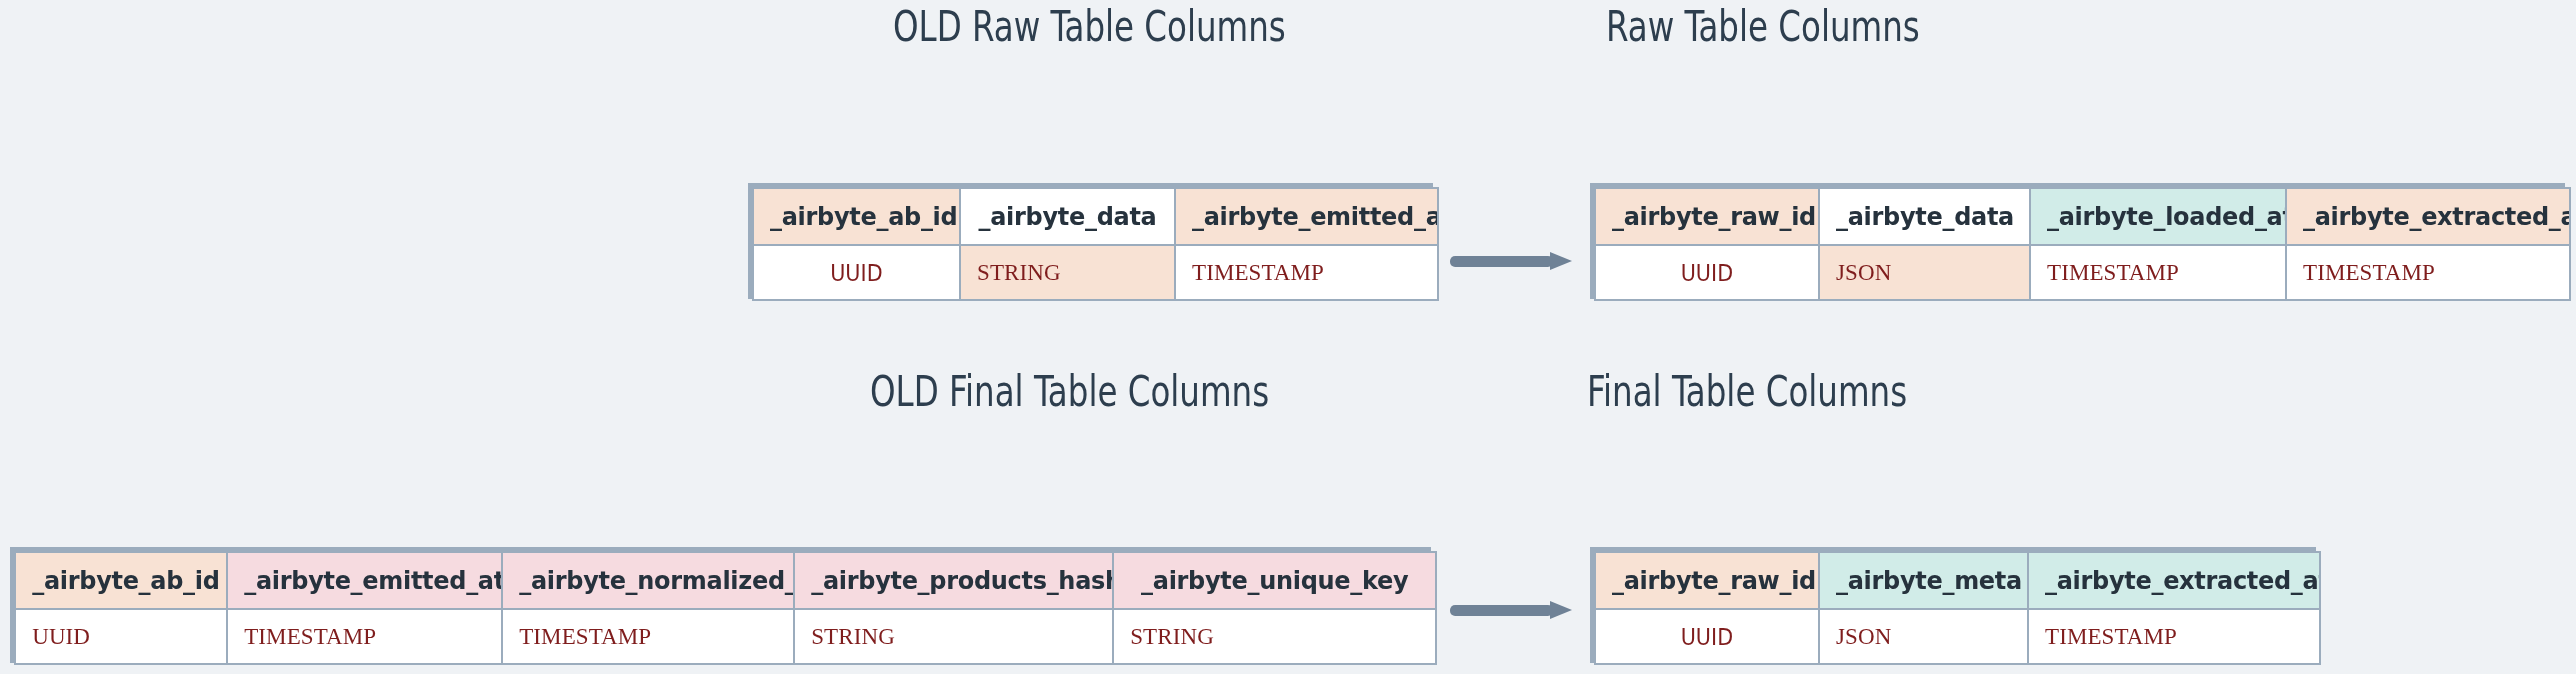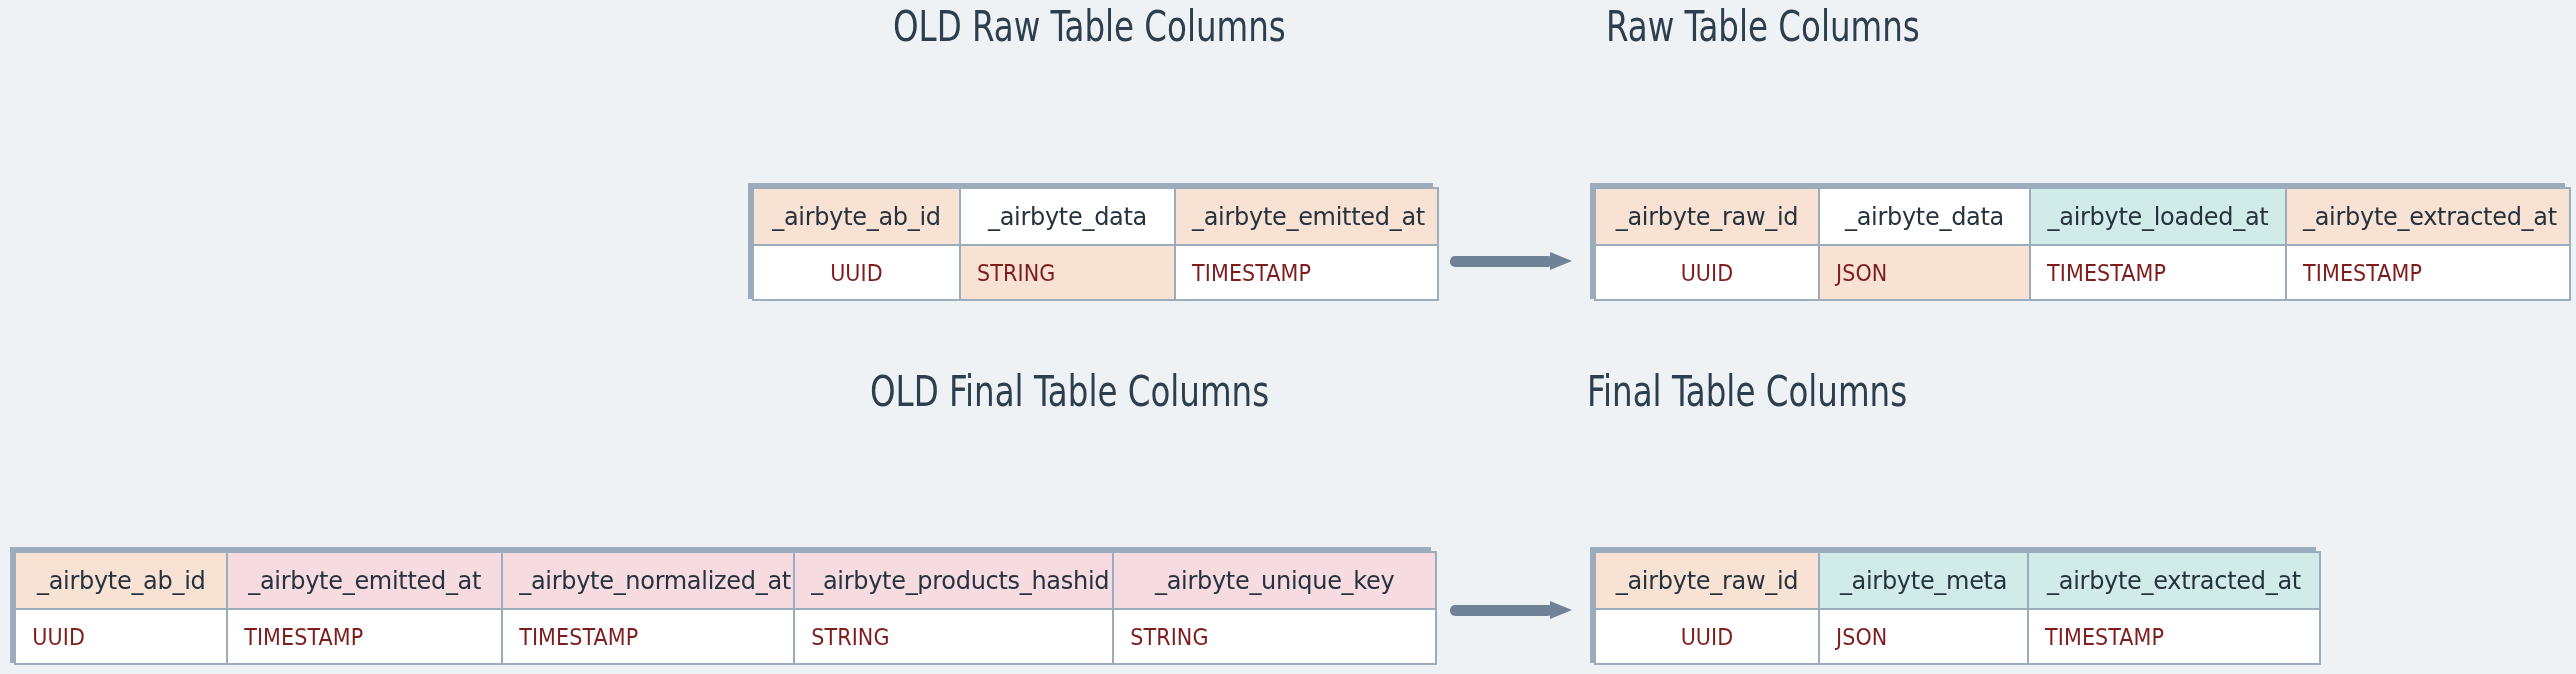--- a/index.html
+++ b/index.html
@@ -49,38 +49,38 @@
   .tbl th, .tbl td {
     border: 2.2px solid #9BACBD;
     padding: 0 16px;
     box-sizing: border-box;
     white-space: nowrap;
     overflow: hidden;
   }
   .tbl th {
     height: 57px;
     font-size: 24px;
-    font-weight: 400;
+    font-weight: 700;
     color: #26323D;
     text-align: center;
     background: #FFFFFF;
     font-family: "DejaVu Sans", "Liberation Sans", sans-serif;
     letter-spacing: -0.3px;
   }
   .tbl td {
     height: 55px;
     font-size: 23px;
     font-weight: 400;
     color: #7f1d1d;
     background: #FFFFFF;
     font-family: "DejaVu Sans Condensed", "Liberation Sans Narrow", "Liberation Sans", sans-serif;
     letter-spacing: 0.1px;
   }
   .tbl td.c   { text-align: center; }
-  .tbl td.l   { text-align: left;   }
+  .tbl td.l   { text-align: left; font-family: Liberation Serif, serif;   }
 
   
   .f-peach { background: #F8E2D4 !important; }
   .f-pink  { background: #F6DBE0 !important; }
   .f-teal  { background: #D1ECE8 !important; }
   .f-white { background: #FFFFFF !important; }
 
   
   .arrow {
     position: absolute;

